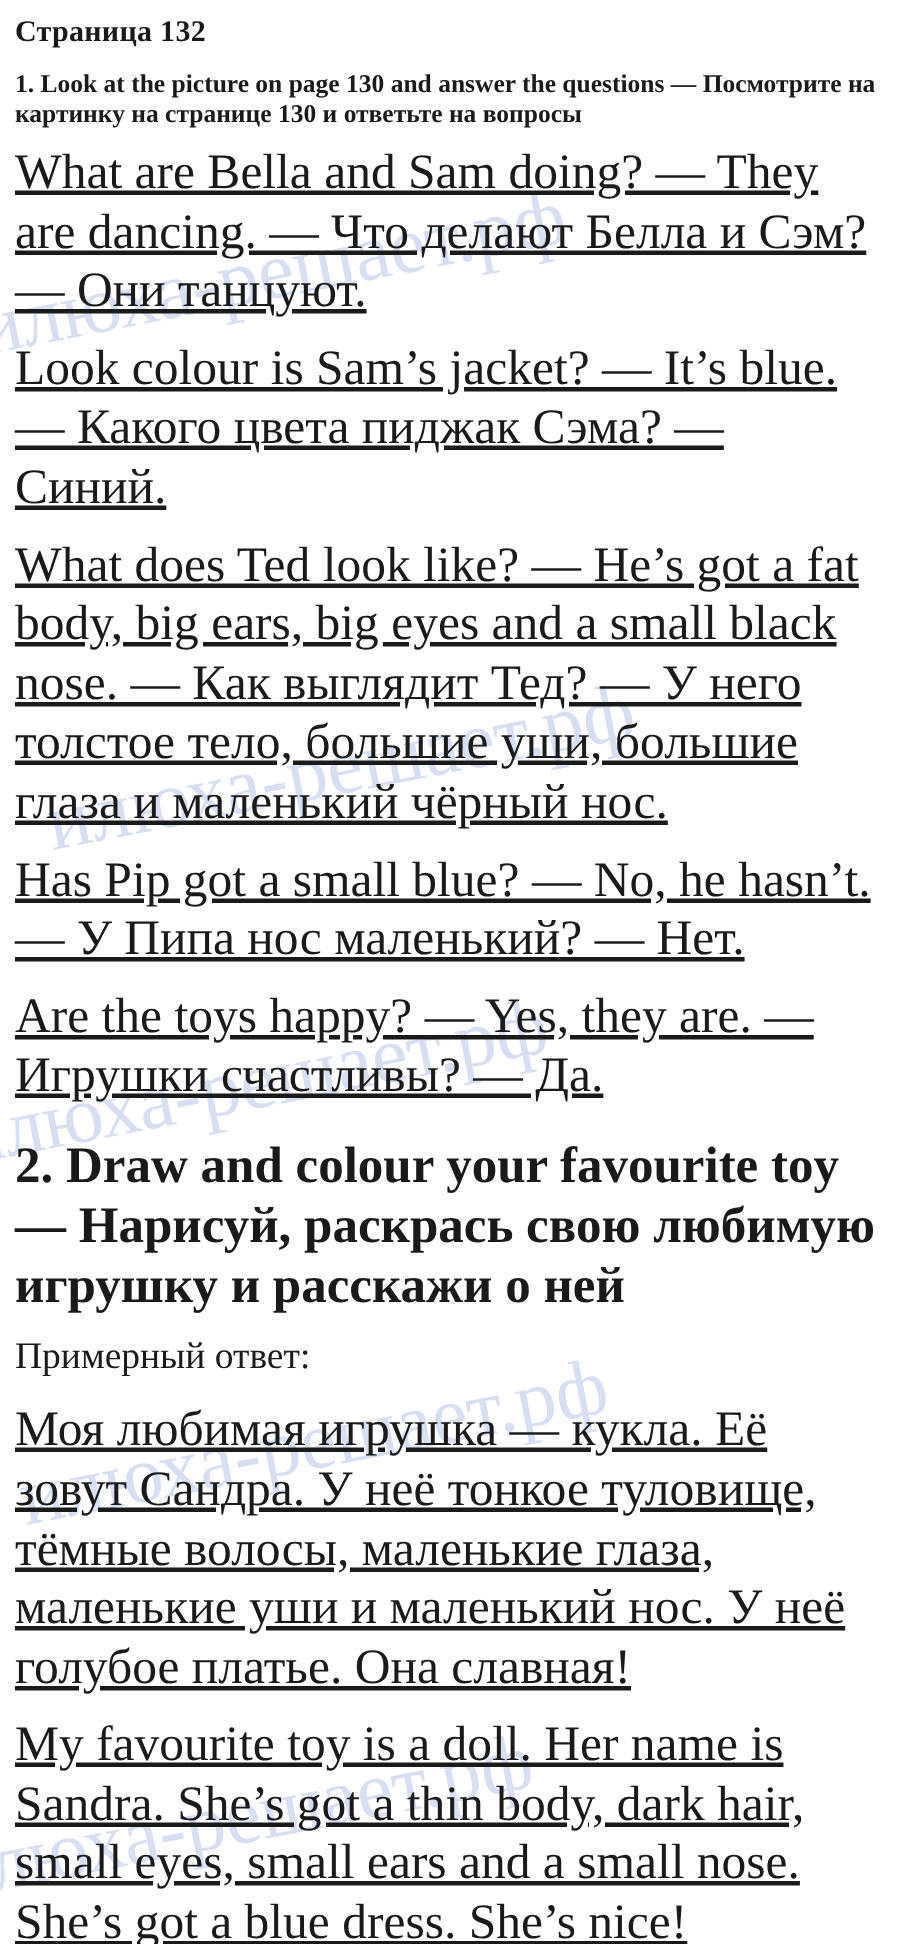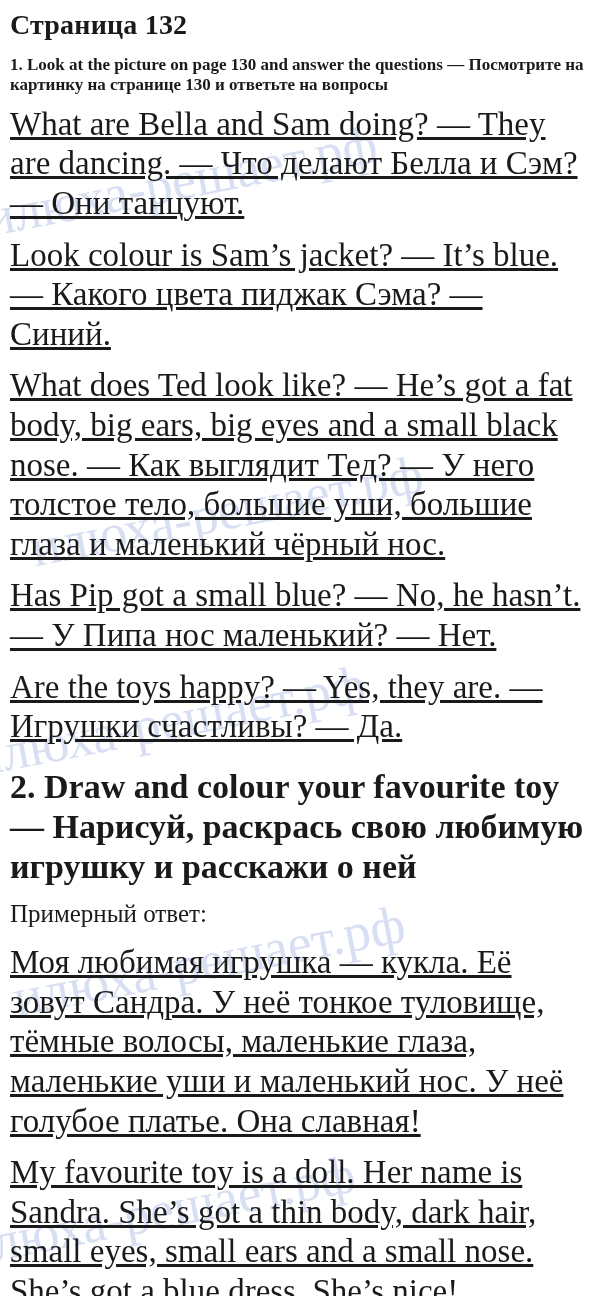--- a/index.html
+++ b/index.html
@@ -17,21 +17,21 @@
   }
   .page {
     position: relative;
     width: 600px;
     height: 1296px;
     box-sizing: border-box;
     padding: 6px 14px 0 10px;
     z-index: 2;
   }
   .page-title {
-    font-size: 28px;
+    font-size: 20px;
     font-weight: bold;
     letter-spacing: 0.2px;
     margin: 4px 0 14px 0;
     line-height: 1.1;
   }
   .task-heading {
     font-size: 17px;
     font-weight: bold;
     line-height: 1.18;
     margin: 0 0 10px 0;

